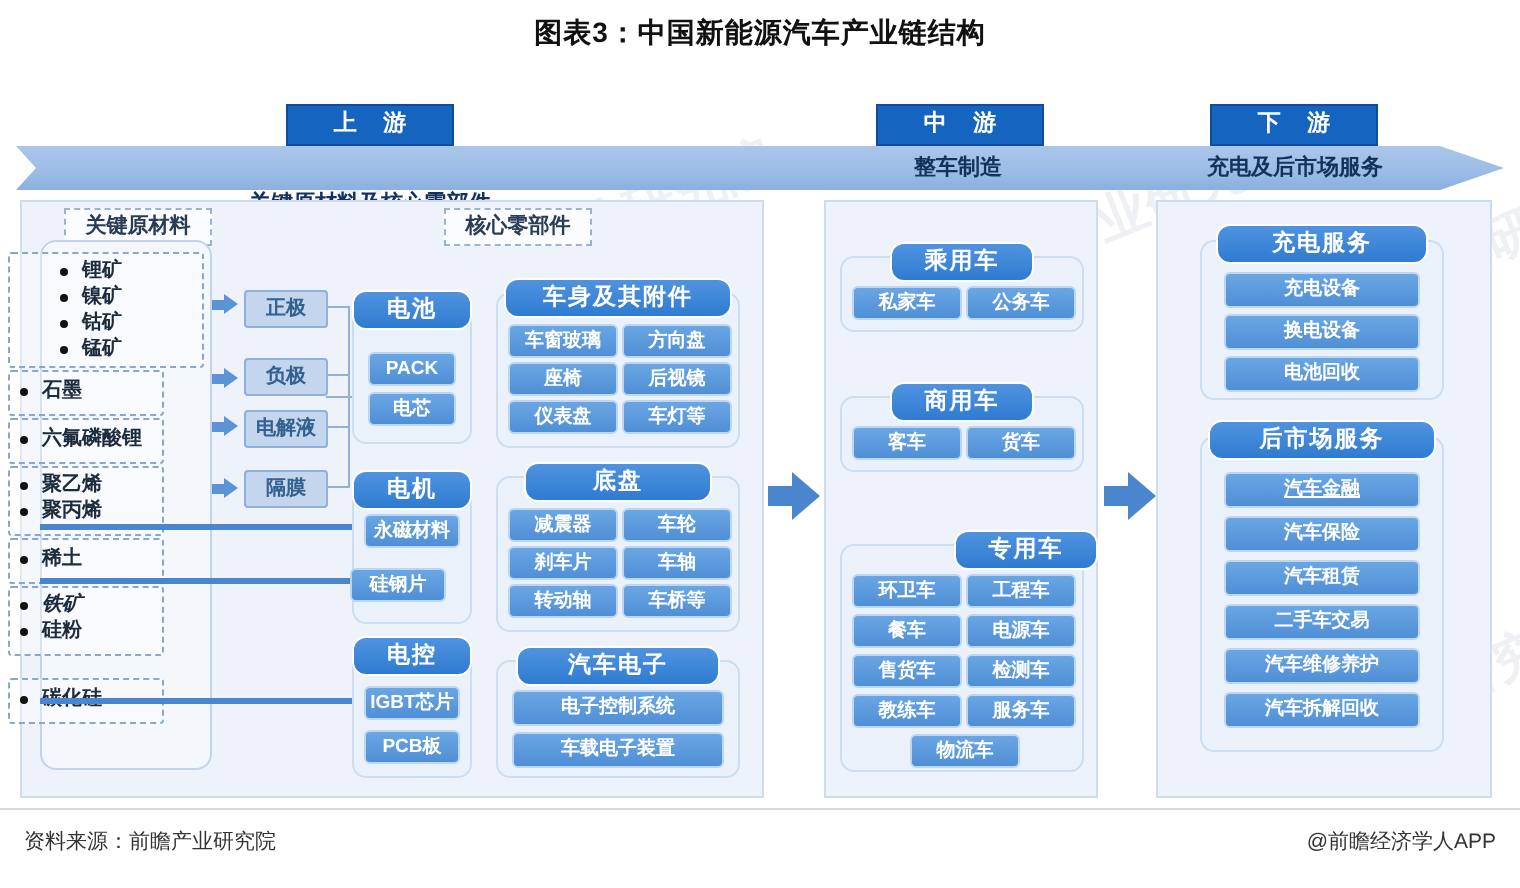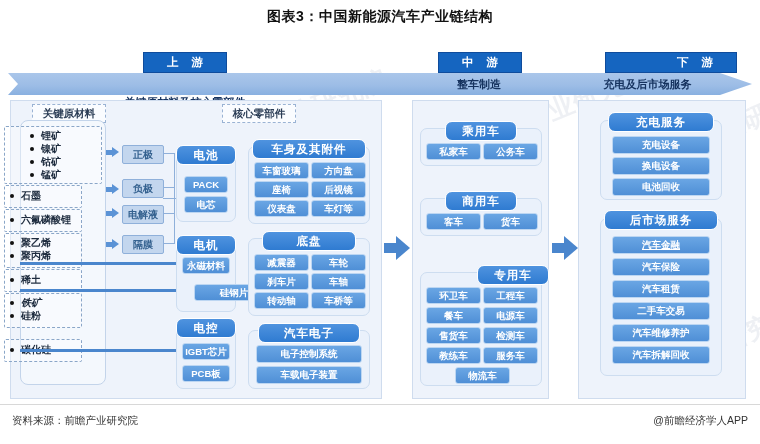--- a/index.html
+++ b/index.html
@@ -124,21 +124,21 @@
 <div id="title">图表3：中国新能源汽车产业链结构</div>
 
 <div id="banner"></div>
 
 <div class="stage-tab" style="left:143px;width:82px;">上 游</div>
 <div class="stage-name" style="left:90px;width:190px;margin-top:18px;">关键原材料及核心零部件</div>
 
 <div class="stage-tab" style="left:438px;width:82px;">中 游</div>
 <div class="stage-name" style="left:404px;width:150px;">整车制造</div>
 
-<div class="stage-tab" style="left:605px;width:82px;padding-left:48px;">下 游</div>
+<div class="stage-tab" style="left:605px;width:82px;">下 游</div>
 <div class="stage-name" style="left:570px;width:155px;">充电及后市场服务</div>
 
 <div class="panel up"></div>
 <div class="panel mid"></div>
 <div class="panel down"></div>
 
 <div class="dot-title" style="left:32px;top:104px;width:72px;">关键原材料</div>
 <div class="dot-title" style="left:222px;top:104px;width:72px;">核心零部件</div>
 
 <div class="raw-box"></div>
@@ -201,21 +201,21 @@
 <div class="arw" style="left:186px;top:345px;"></div>
 
 <div class="card" style="left:176px;top:152px;width:58px;height:68px;"></div>
 <div class="card-head" style="left:176px;top:145px;width:58px;">电池</div>
 <div class="chip" style="left:184px;top:176px;width:42px;height:15px;line-height:15px;">PACK</div>
 <div class="chip" style="left:184px;top:196px;width:42px;height:15px;line-height:15px;">电芯</div>
 
 <div class="card" style="left:176px;top:242px;width:58px;height:68px;"></div>
 <div class="card-head" style="left:176px;top:235px;width:58px;">电机</div>
 <div class="chip" style="left:182px;top:257px;width:46px;height:15px;line-height:15px;">永磁材料</div>
-<div class="chip" style="left:194px;top:284px;width:46px;height:15px;line-height:15px;padding-left:16px;">硅钢片</div>
+<div class="chip" style="left:175px;top:284px;width:46px;height:15px;line-height:15px;">硅钢片</div>
 
 <div class="card" style="left:176px;top:325px;width:58px;height:62px;"></div>
 <div class="card-head" style="left:176px;top:318px;width:58px;">电控</div>
 <div class="chip" style="left:182px;top:343px;width:46px;height:15px;line-height:15px;">IGBT芯片</div>
 <div class="chip" style="left:182px;top:365px;width:46px;height:15px;line-height:15px;">PCB板</div>
 
 <div class="card" style="left:248px;top:146px;width:120px;height:76px;"></div>
 <div class="card-head" style="left:252px;top:139px;width:112px;">车身及其附件</div>
 <div class="chip" style="left:254px;top:162px;width:53px;height:15px;line-height:15px;">车窗玻璃</div>
 <div class="chip" style="left:311px;top:162px;width:53px;height:15px;line-height:15px;">方向盘</div>

